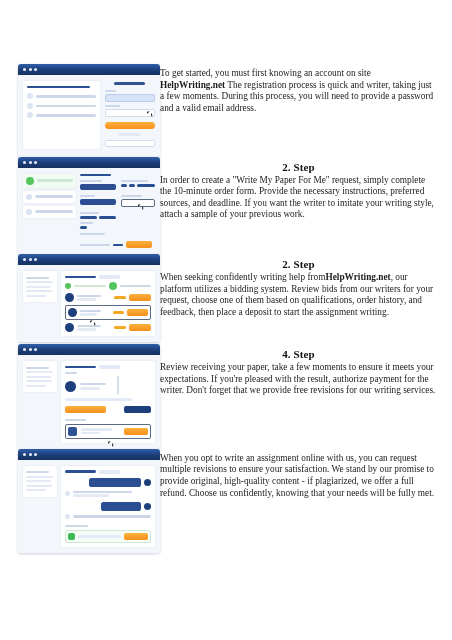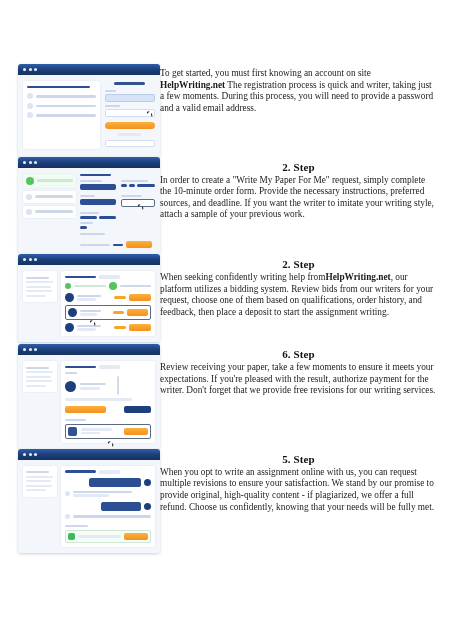--- a/index.html
+++ b/index.html
@@ -366,21 +366,21 @@
                   <span class="ln lt" style="display:block;width:48%;margin:1px 0;"></span>
                 </span>
                 <span class="btn-or sq" style="width:30%;"></span>
                 <span class="cursor" style="left:42px;bottom:-5px;"></span>
               </div>
             </div>
           </div>
         </div>
       </div>
       <div class="text-col">
-        <div class="step-heading">6. Step</div>
+        <div class="step-heading">4. Step</div>
         <p class="step-body"><span>Review receiving your paper, take a few moments to ensure it meets your expectations. If you're pleased with the result, authorize payment for the writer. Don't forget that we provide free revisions for our writing services.</span></p>
       </div>
     </div>
 
     <div class="step-row" style="min-height:95px;">
       <div class="shot-col">
         <div class="shot">
           <div class="shot-bar">
             <span class="dot"></span>
             <span class="dot"></span>
@@ -424,19 +424,18 @@
               <div class="row" style="gap:3px;padding:2px;border:.6px solid #cfe8d4;border-radius:2px;background:#f6fdf7;">
                 <span class="green-sq"></span>
                 <span class="ln lt grow" style="margin:0;"></span>
                 <span class="btn-or sq" style="width:30%;"></span>
               </div>
             </div>
           </div>
         </div>
       </div>
       <div class="text-col">
-        <div class="step-heading">5. Step</div>
         <p class="step-body"><span>When you opt to write an assignment online with us, you can request multiple revisions to ensure your satisfaction. We stand by our promise to provide original, high-quality content - if plagiarized, we offer a full refund. Choose us confidently, knowing that your needs will be fully met.</span></p>
       </div>
     </div>
 
   </div>
 </div>
 
 </body></html>

